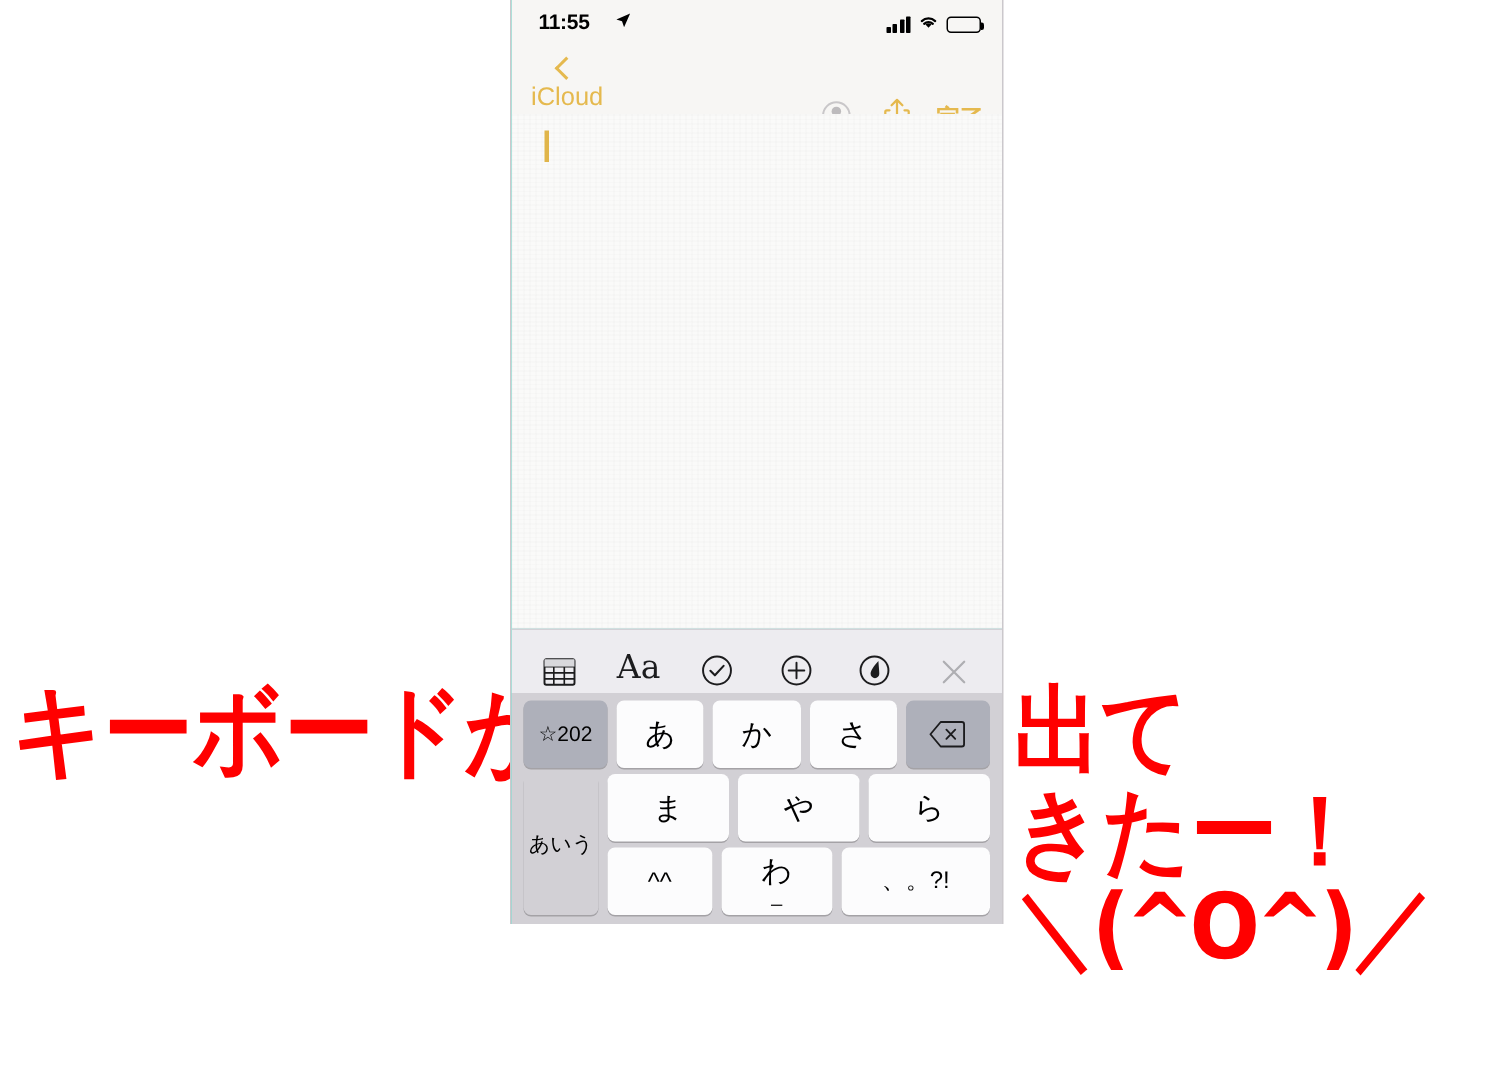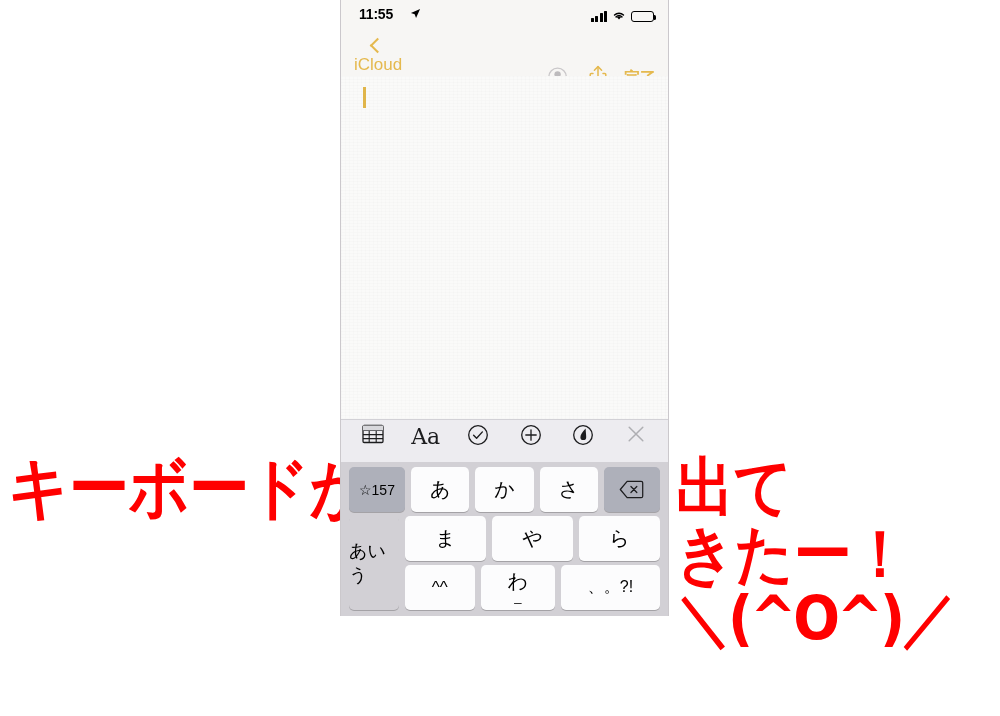--- a/index.html
+++ b/index.html
@@ -122,21 +122,21 @@
   }
 
   
   #edit-toolbar {
     position:absolute; left:0; top:419px; width:327px; height:43px;
     background:#edecf0;
     border-top: 0.5px solid #d2d1d6;
     display:flex; align-items:center; justify-content: space-around;
     padding: 0 6px; box-sizing: border-box;
   }
-  .tbi { width: 36px; height: 34px; display:flex; align-items:flex-start; justify-content:center; }
+  .tbi { width: 36px; height: 34px; display:flex; align-items:flex-end; justify-content:center; }
   .tbi svg { display:block; }
 
   
   #keyboard {
     position:absolute; left:0; top:462px; width:327px; height:254px;
     background:#d2d0d5;
   }
   #kb-rows {
     position:absolute; left:0; top:0; width:327px; height:190px;
     padding: 5px 5px 0 5px; box-sizing:border-box;
@@ -158,21 +158,21 @@
 
   
   #kb-lower { display:flex; }
   #kb-lower .col-tall { width:56px; flex:0 0 56px; }
   #kb-lower .col-mid { flex:1 1 auto; display:flex; flex-direction:column; }
   #kb-lower .midrow { display:flex; height:45px; }
   #kb-lower .midrow:first-child { margin-bottom:4px; }
   .tallkey {
     height: 94px; border-radius:5px;
     display:flex; align-items:center; justify-content:center;
-    font-size: 18px; color:#000;
+    font-size: 14px; color:#000;
     box-shadow: 0 1px 0 rgba(0,0,0,0.22);
     margin: 0 3px; box-sizing:border-box;
   }
   .wa-wrap { display:flex; flex-direction:column; align-items:center; line-height:0.85; }
   .wa-wrap .u { font-size: 13px; margin-top: 1px; }
 
   
   #kb-bottom {
     position:absolute; left:0; bottom:0; width:327px; height: 64px;
   }
@@ -288,21 +288,21 @@
         <svg width="20" height="20" viewBox="0 0 20 20">
           <path d="M3.2 3.2 L16.8 16.8 M16.8 3.2 L3.2 16.8" stroke="#aeaeb2" stroke-width="1.5" stroke-linecap="round"></path>
         </svg>
       </span>
     </div>
 
     <div id="keyboard">
       <div id="kb-rows">
 
         <div class="kbrow">
-          <span class="key dark func k-side">☆157</span>
+          <span class="key dark func k-side">☆202</span>
           <span class="key white k-mid">あ</span>
           <span class="key white k-mid">か</span>
           <span class="key white k-mid">さ</span>
           <span class="key dark k-side">
             <svg width="25" height="19" viewBox="0 0 26 20">
               <path d="M8.4 1.4 H23.2 a1.6 1.6 0 0 1 1.6 1.6 V17 a1.6 1.6 0 0 1-1.6 1.6 H8.4 L1.2 10 Z" fill="none" stroke="#1c1c1e" stroke-width="1.3" stroke-linejoin="round"></path>
               <path d="M12.4 6.8 L18.6 13.2 M18.6 6.8 L12.4 13.2" stroke="#1c1c1e" stroke-width="1.3" stroke-linecap="round"></path>
             </svg>
           </span>
         </div>

